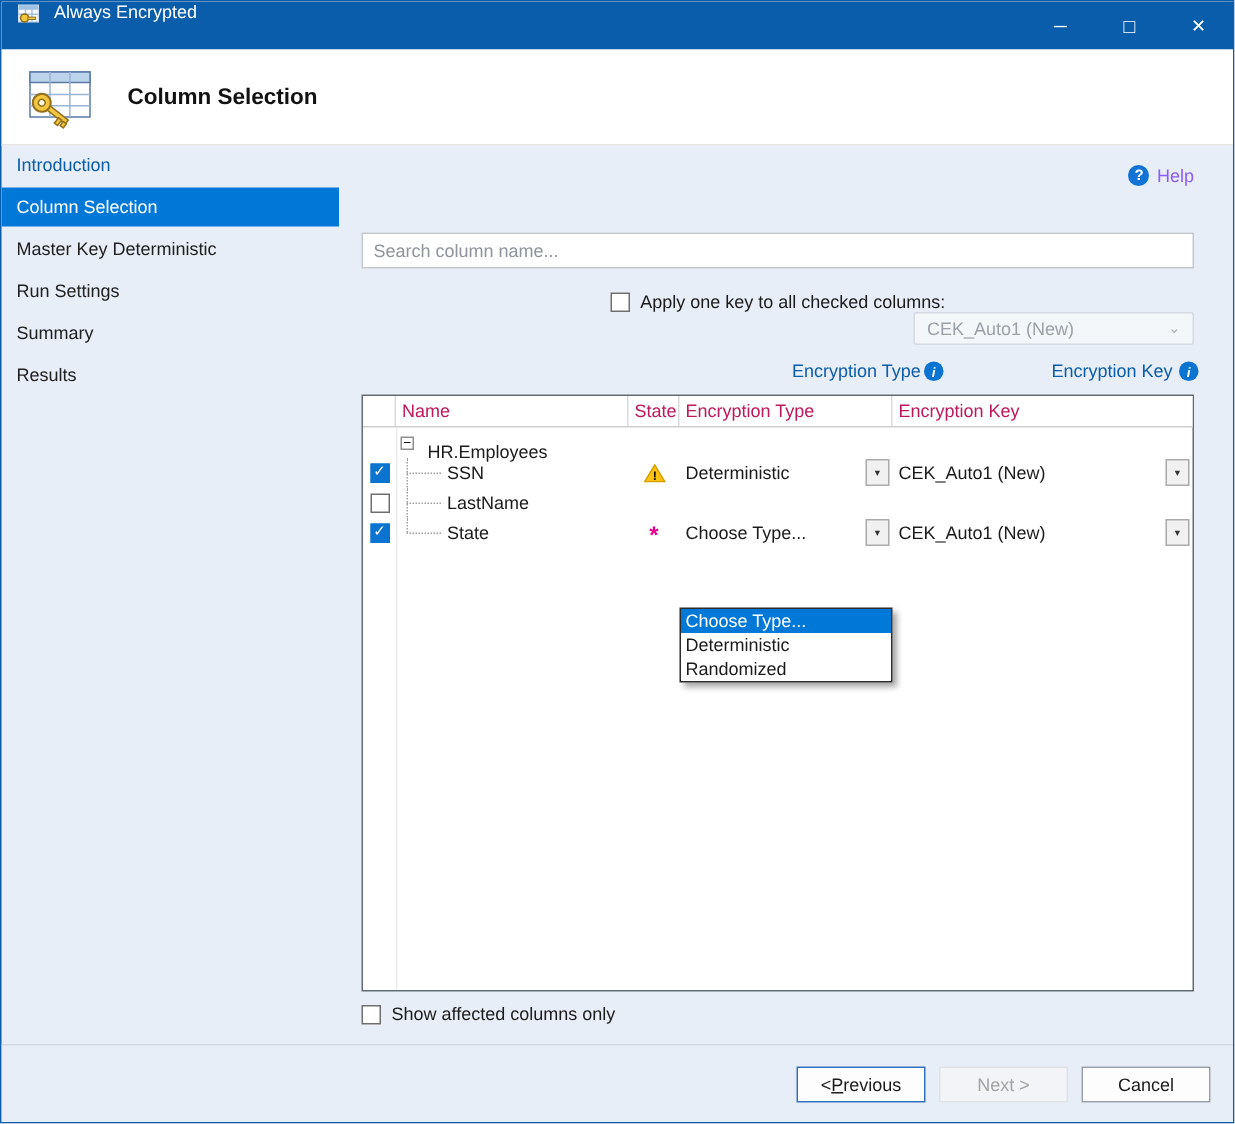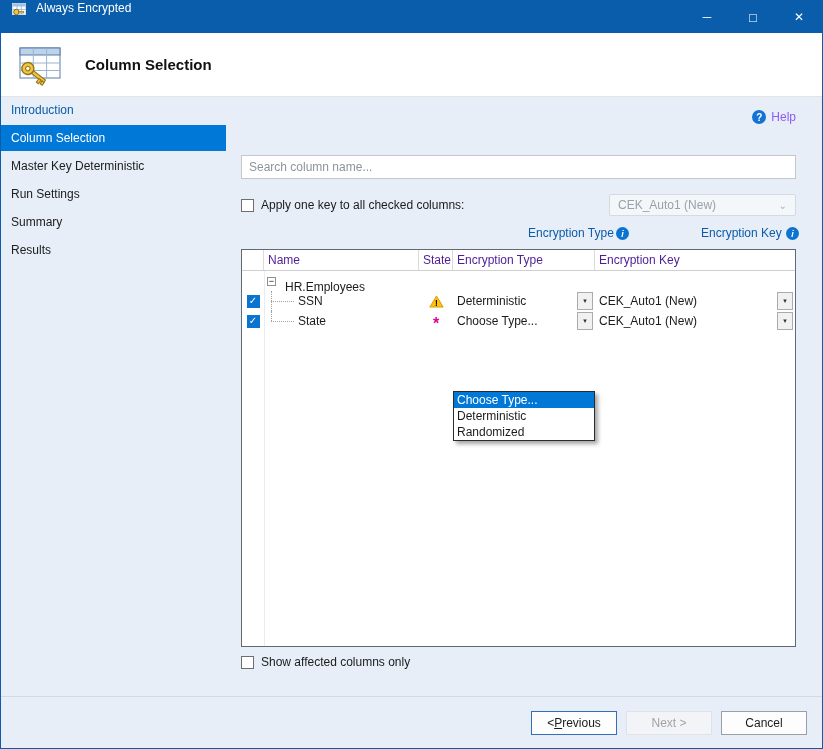--- a/index.html
+++ b/index.html
@@ -30,38 +30,38 @@
 
   .content { flex: 1; padding: 12px 26px 0 15px; display: flex; flex-direction: column; }
 
   .help-row { display: flex; justify-content: flex-end; align-items: center; height: 16px; gap: 5px; }
   .help-icon { width: 14px; height: 14px; border-radius: 50%; background: #1273d4; color: #fff; font-size: 10px; font-weight: 700; display: flex; align-items: center; justify-content: center; }
   .help-link { color: #8b5cf6; cursor: pointer; }
 
   .search { margin-top: 30px; height: 24px; border: 1px solid #c3c8cf; padding: 0 7px; font: inherit; color: #222; background: #fff; width: 100%; }
   .search::placeholder { color: #8d949c; }
 
-  .apply-row { margin-top: 15px; display: flex; align-items: center; }
+  .apply-row { margin-top: 15px; display: flex; align-items: center; flex-direction: column; }
   .check-label { display: flex; align-items: center; gap: 7px; cursor: pointer; }
   .checkbox { width: 13px; height: 13px; border: 1px solid #6e6e6e; background: #fff; display: flex; align-items: center; justify-content: center; font-size: 10px; line-height: 1; color: #fff; cursor: pointer; flex: 0 0 13px; }
   .checkbox.checked { background: #0b74d1; border-color: #0b74d1; }
   .combo-disabled { margin-left: auto; width: 187px; height: 22px; background: #f4f7fa; border: 1px solid #d4dae1; border-radius: 2px; color: #9aa1a9; display: flex; align-items: center; justify-content: space-between; padding: 0 8px; }
   .combo-disabled .chev { font-size: 10px; color: #aab2ba; }
 
   .links-row { margin-top: 10px; position: relative; height: 16px; }
   .col-link { position: absolute; top: 0; color: #0b5cab; cursor: pointer; }
   .link-type { left: 287px; } .link-key { left: 460px; }
   .info-icon { position: absolute; top: 1px; width: 13px; height: 13px; border-radius: 50%; background: #0b74d1; color: #fff; font-size: 9px; font-style: italic; font-weight: 700; display: flex; align-items: center; justify-content: center; cursor: pointer; }
   .info-type { left: 375px; } .info-key { left: 545px; }
 
   
   .grid { margin-top: 7px; height: 398px; background: #fff; border: 1px solid #5f6a72; position: relative; }
   .check-col-line { position: absolute; left: 22px; top: 0; bottom: 0; border-left: 1px solid #ececec; }
   .grid-header { display: flex; height: 21px; border-bottom: 1px solid #cfcfcf; background: #fff; position: relative; z-index: 1; }
-  .gh { height: 100%; display: flex; align-items: center; padding-left: 4px; border-right: 1px solid #dadada; font-size: 12px; color: #4c1d95; }
+  .gh { height: 100%; display: flex; align-items: center; padding-left: 4px; border-right: 1px solid #dadada; font-size: 12px; color: #be185d; }
   .grow { display: flex; height: 20px; align-items: stretch; }
   .c-check { flex: 0 0 22px; display: flex; align-items: center; justify-content: center; }
   .c-name  { flex: 0 0 155px; display: flex; align-items: center; }
   .c-state { flex: 0 0 34px; display: flex; align-items: center; justify-content: center; }
   .c-type  { flex: 0 0 142px; display: flex; align-items: center; position: relative; padding-left: 4px; }
   .c-key   { flex: 1; display: flex; align-items: center; position: relative; padding-left: 4px; }
 
   .expander { width: 9px; height: 9px; border: 1px solid #8f8f8f; background: #fff; display: flex; align-items: center; justify-content: center; font-size: 9px; line-height: 1; color: #000; margin-left: 3px; cursor: pointer; flex: 0 0 9px; }
   .group-label { margin-left: 9px; margin-top: 12px; }
   .guide { position: relative; flex: 0 0 34px; height: 100%; }
@@ -211,20 +211,35 @@
             <span>Deterministic</span>
             <span class="cell-combo-btn">▾</span>
           </div>
           <div class="c-key">
             <span>CEK_Auto1 (New)</span>
             <span class="cell-combo-btn">▾</span>
           </div>
         </div>
 
 
+        <div class="grow">
+          <div class="c-check">
+              <span class="checkbox"></span>
+            </div>
+          <div class="c-name">
+            <span class="guide">
+                <i class="v"></i>
+                <i class="h"></i>
+              </span>
+            <span>LastName</span>
+          </div>
+          <div class="c-state"></div>
+            <div class="c-type"></div>
+            <div class="c-key"></div>
+        </div>
 
         <div class="grow">
           <div class="c-check">
               <span class="checkbox checked">✓</span>
             </div>
           <div class="c-name">
             <span class="guide last">
                 <i class="v"></i>
                 <i class="h"></i>
               </span>

